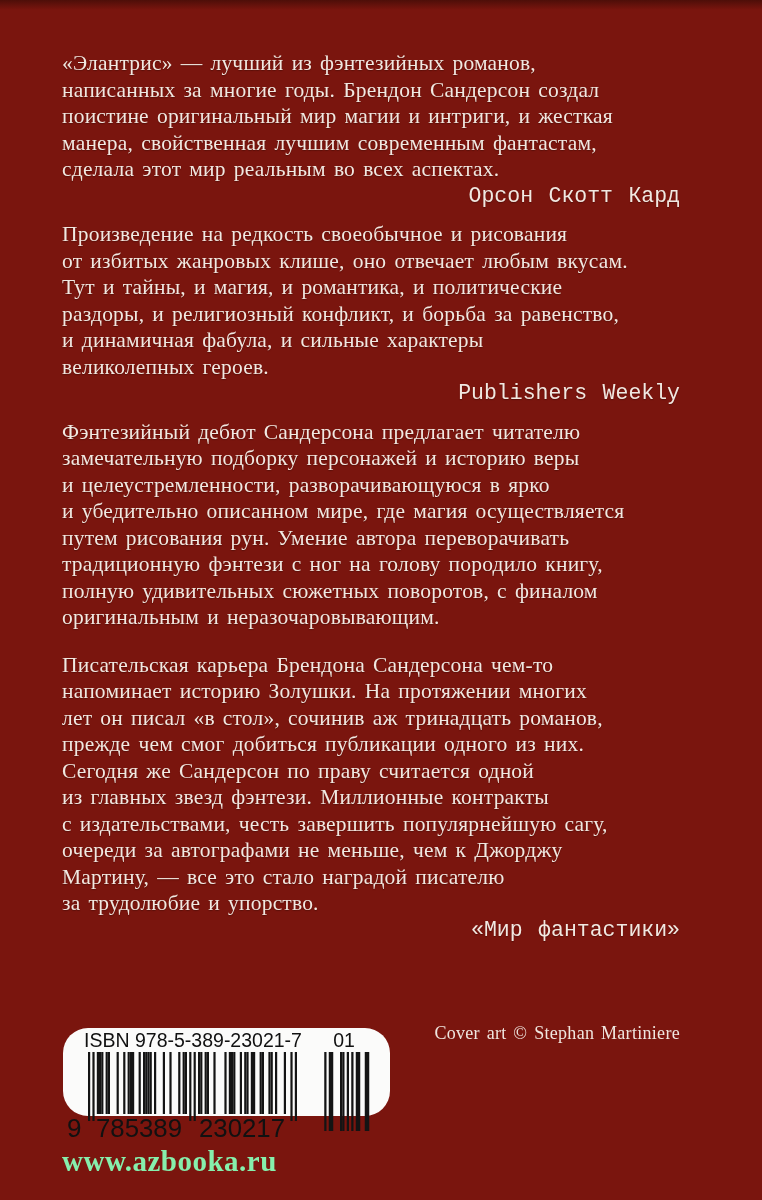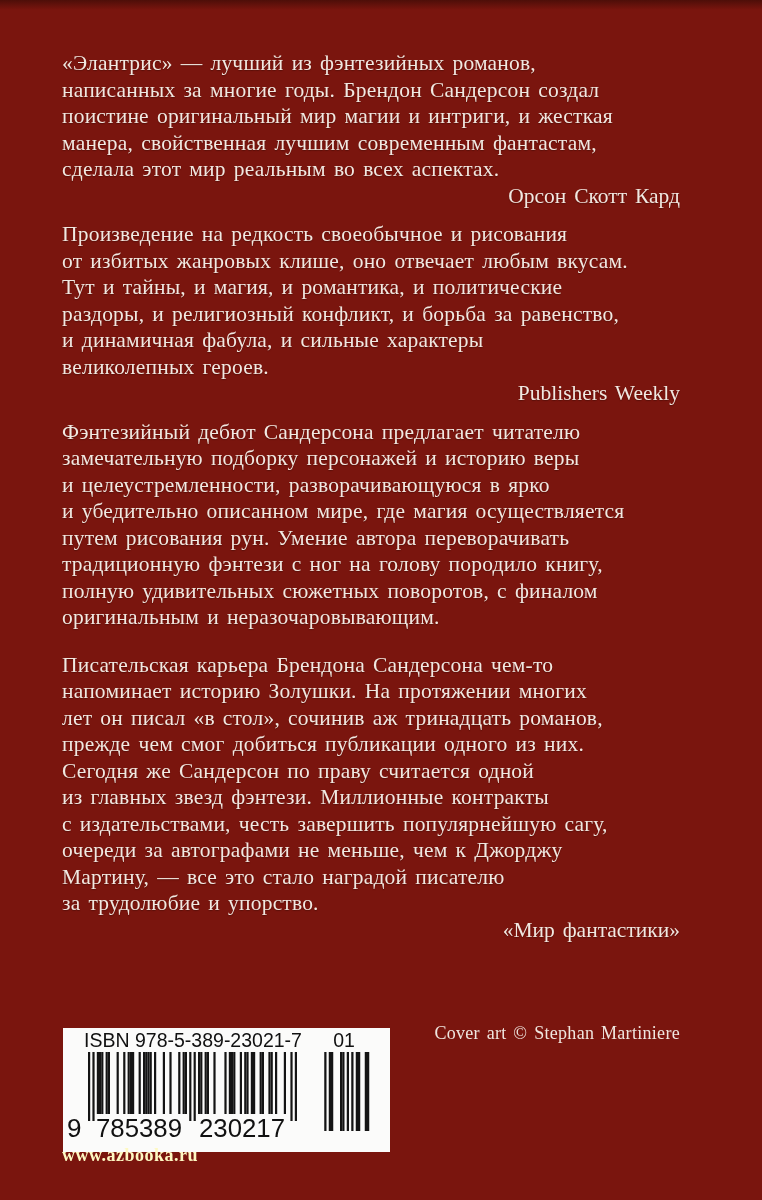--- a/index.html
+++ b/index.html
@@ -38,50 +38,52 @@
     letter-spacing: 0.2px;
     word-spacing: 2.5px;
     text-shadow: 0 1px 1px rgba(60,10,6,0.5);
   }
   .quote-attr {
     text-align: right;
     font-size: 21.5px;
     line-height: 26.5px;
     word-spacing: 2.5px;
     text-shadow: 0 1px 1px rgba(60,10,6,0.5);
+    font-family: Liberation Mono, monospace;
   }
 
   .credit {
     position: absolute;
     top: 1023px;
     right: 82px;
     font-size: 18px;
     color: #efe6df;
     letter-spacing: 0.3px;
     word-spacing: 2px;
   }
 
   .barcode-box {
     position: absolute;
     left: 63px;
     top: 1028px;
     width: 327px;
-    height: 124px;
+    height: 88px;
     background: #fbfbfa;
+    border-radius: 25px;
   }
   .barcode-box svg { display: block; }
 
   .website {
     position: absolute;
     left: 62px;
     top: 1145px;
-    font-size: 18px;
+    font-size: 29px;
     font-weight: bold;
     letter-spacing: 0.5px;
-    color: #fef9c3;
+    color: #86efac;
   }
 </style>
 </head>
 <body>
 
 <div class="top-shade"></div>
 
 <div class="page">
 
   <div class="quote q1">

